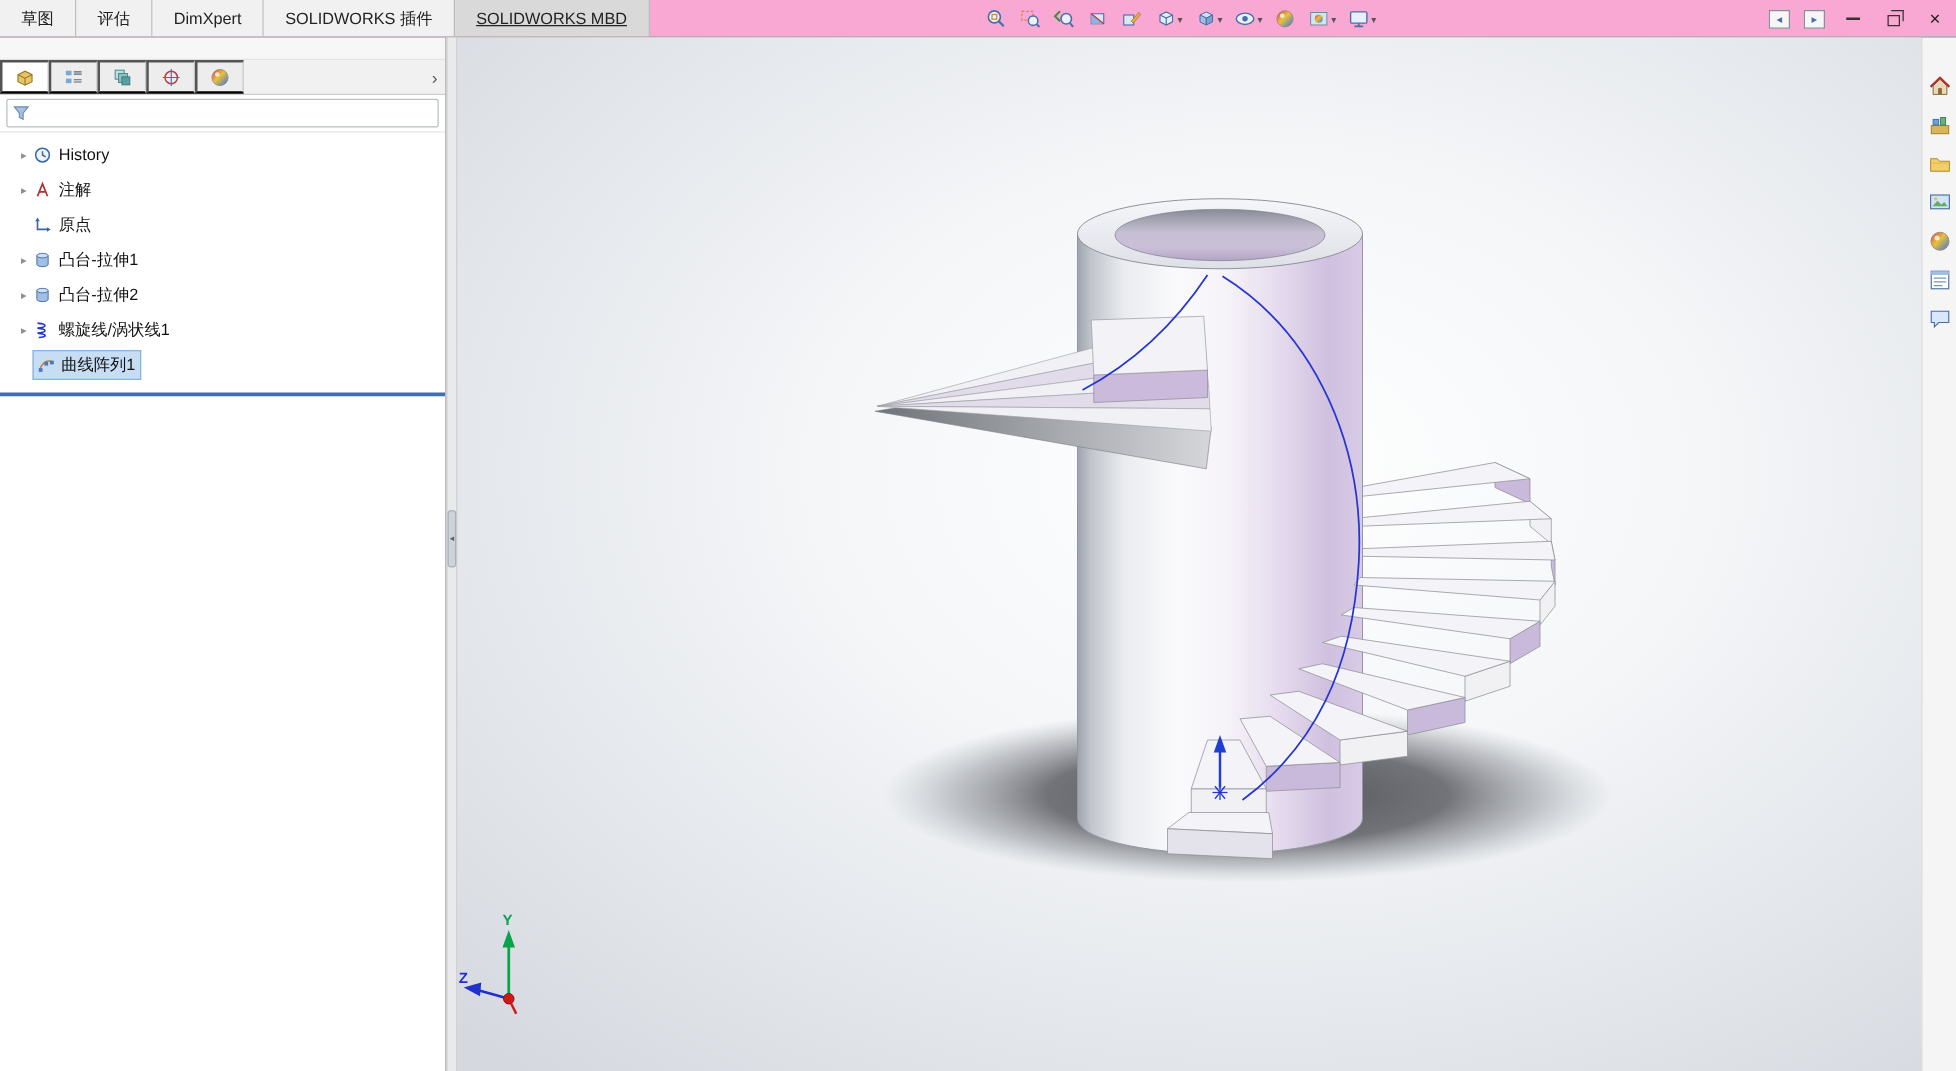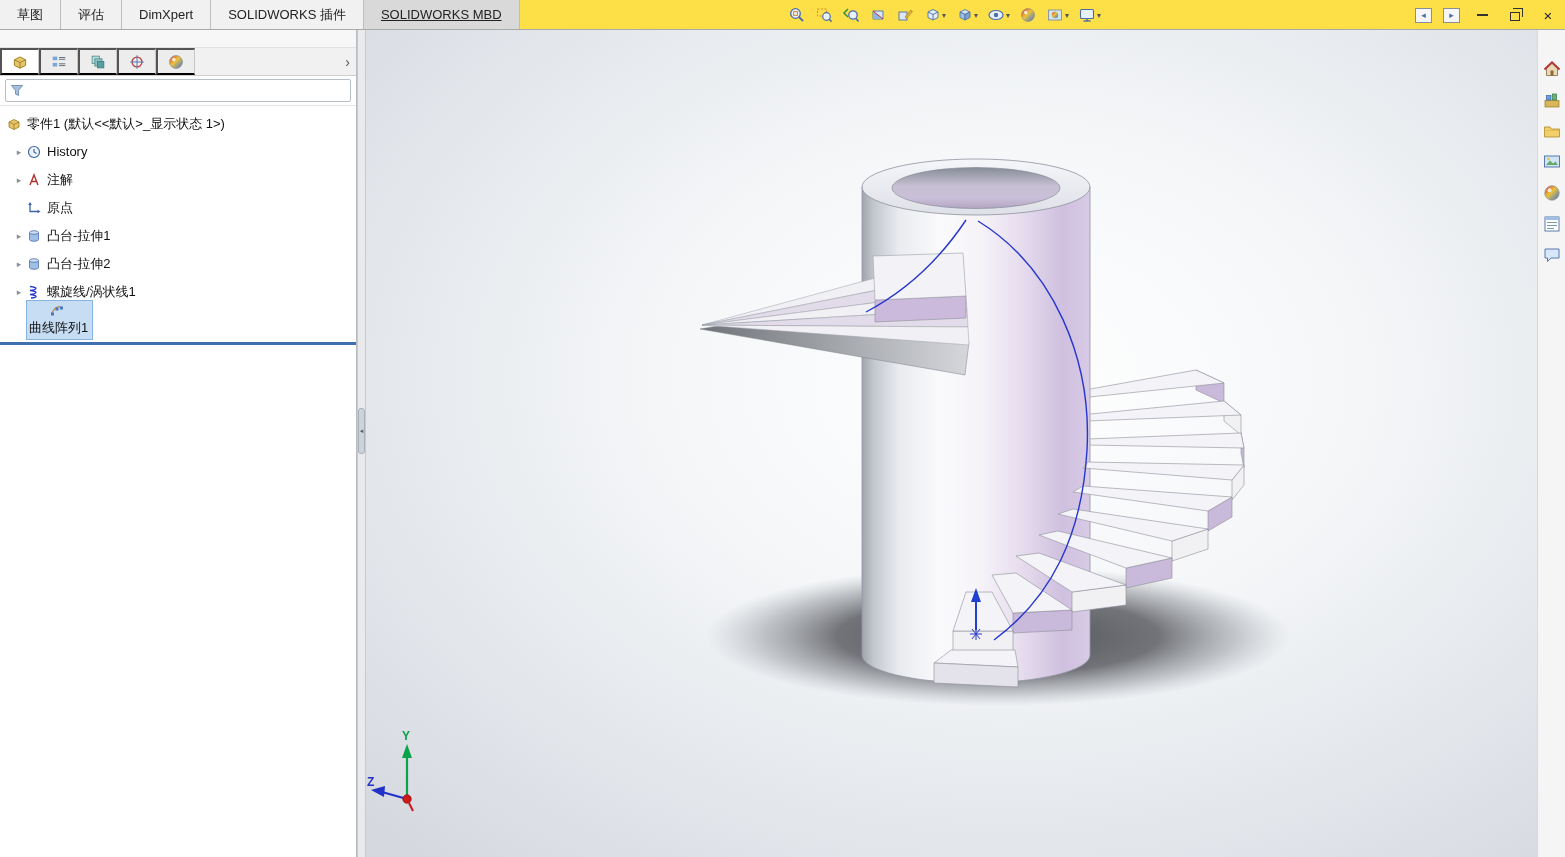--- a/index.html
+++ b/index.html
@@ -1,20 +1,20 @@
 <!DOCTYPE html>
 <html style="--selection-bg: #c6ddf4; --selection-border: #86b3e0; --rollback-bar: #3f6fae; --helix-blue: #2536cf; --step-lavender: #c9b9da; --triad-y-green: #0aa24a; --triad-z-blue: #2030c8; --triad-x-red: #d01818;"><head>
 <meta charset="utf-8">
 <style>
   * { margin:0; padding:0; box-sizing:border-box; }
   html,body { width:1565px; height:857px; overflow:hidden; font-family:"Liberation Sans", sans-serif; }
   .app { width:1565px; height:857px; display:flex; flex-direction:column; background:#e6e6e6; }
 
   
-  .titlebar { position:relative; height:30px; background:#fde047; border-bottom:1px solid #a9a9a9; flex:0 0 30px; }
+  .titlebar { position:relative; height:30px; background:#f9a8d4; border-bottom:1px solid #a9a9a9; flex:0 0 30px; }
   .ribbon-tabs { position:absolute; left:0; top:0; height:30px; display:flex; }
   .rtab { height:29px; line-height:29px; padding:0 17px; font-size:13px; color:#222;
           background:#f1f1f1; border-right:1px solid #bdbdbd; cursor:default; white-space:nowrap; }
   .rtab.shaded { background:#d9d9d9;text-decoration:underline; }
   .headsup { position:absolute; left:786px; top:0; height:30px; display:flex; align-items:center; gap:5px; }
   .hbtn { display:flex; align-items:center; height:24px; padding:0 2px; border:none; background:transparent; cursor:default; }
   .caret { font-size:8px; color:#555; margin-left:1px; }
   .wincontrols { position:absolute; right:6px; top:0; height:30px; display:flex; align-items:center; gap:11px; }
   .dockbtn { width:17px; height:15px; border:1px solid #8a8f96; background:#f6f6f6; display:flex;
              align-items:center; justify-content:center; font-size:9px; color:#4a6da8; cursor:default; }
@@ -39,21 +39,21 @@
   .filter-row { height:30px; padding:3px 5px; border-bottom:1px solid #e6e6e6; display:flex; align-items:center; }
   .filter-box { flex:1; height:23px; border:1px solid #b9bfc6; border-radius:2px; background:#fff; display:flex; align-items:center; padding:0 4px; gap:4px; }
   .filter-input { flex:1; border:none; outline:none; font-size:12px; height:19px; }
 
   .tree { flex:1; padding-top:4px; font-size:13px; color:#111; overflow:hidden; position:relative; }
   .trow { height:28px; display:flex; align-items:center; padding-left:6px; cursor:default; white-space:nowrap; }
   .trow .arrow { width:14px; font-size:9px; color:#8a8f96; text-align:center; flex:0 0 14px; }
   .trow.child { padding-left:12px; }
   .ticon { width:16px; height:16px; flex:0 0 16px; margin-right:5px; }
   .tlabel { line-height:28px; }
-  .selbox { display:flex; align-items:center; background:var(--selection-bg,#c6ddf4); border:1px solid var(--selection-border,#86b3e0); padding:1px 4px 1px 2px;flex-direction:column; }
+  .selbox { display:flex; align-items:center; background:var(--selection-bg,#c6ddf4); border:1px solid var(--selection-border,#86b3e0); padding:1px 4px 1px 2px; }
   .selbox .ticon { margin-right:4px; }
   .selbox .tlabel { line-height:20px; }
   .rollback { height:3px; background:var(--rollback-bar,#3f6fae); margin-top:8px; }
 
   
   .splitter { width:9px; background:#e8eaec; border-left:1px solid #c9c9c9; border-right:1px solid #c9c9c9; position:relative; }
   .split-handle { position:absolute; top:378px; left:0px; width:7px; height:46px; background:#cdd3da; border:1px solid #a9b0b8;
                   border-radius:3px; display:flex; align-items:center; justify-content:center; font-size:7px; color:#5a6068; cursor:default; }
 
   
@@ -273,26 +273,20 @@
       <div class="filter-row">
         <div class="filter-box">
           <svg width="14" height="14" viewBox="0 0 14 14">
             <path d="M1.5,1.5 H12.5 L8.5,6.5 V11.5 L5.5,10 V6.5 Z" fill="#a9c0dc" stroke="#6a8ab0" stroke-width="0.9"></path>
           </svg>
           <input class="filter-input" placeholder="" style="">
         </div>
       </div>
 
       <div class="tree">
-        <div class="trow">
-          <svg class="ticon" viewBox="0 0 16 16">
-              <use href="#i-part"></use>
-            </svg>
-          <span class="tlabel">零件1 (默认&lt;&lt;默认&gt;_显示状态 1&gt;)</span>
-        </div>
 
         <div class="trow child">
           <span class="arrow">▸</span>
           <svg class="ticon" viewBox="0 0 16 16">
               <use href="#i-history"></use>
             </svg>
           <span class="tlabel">History</span>
         </div>
         <div class="trow child">
           <span class="arrow">▸</span>

